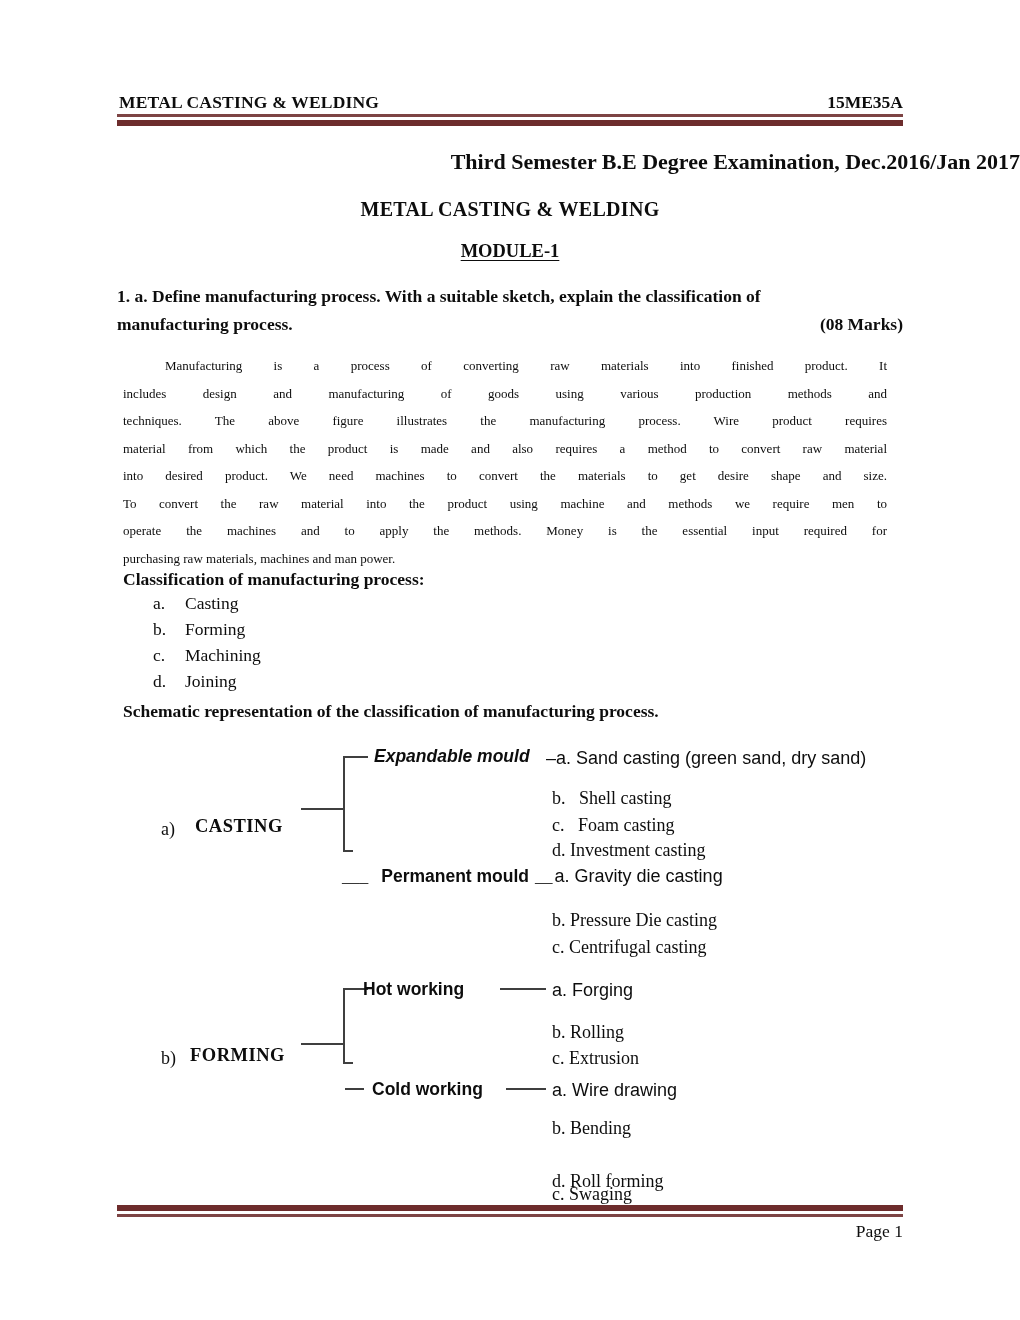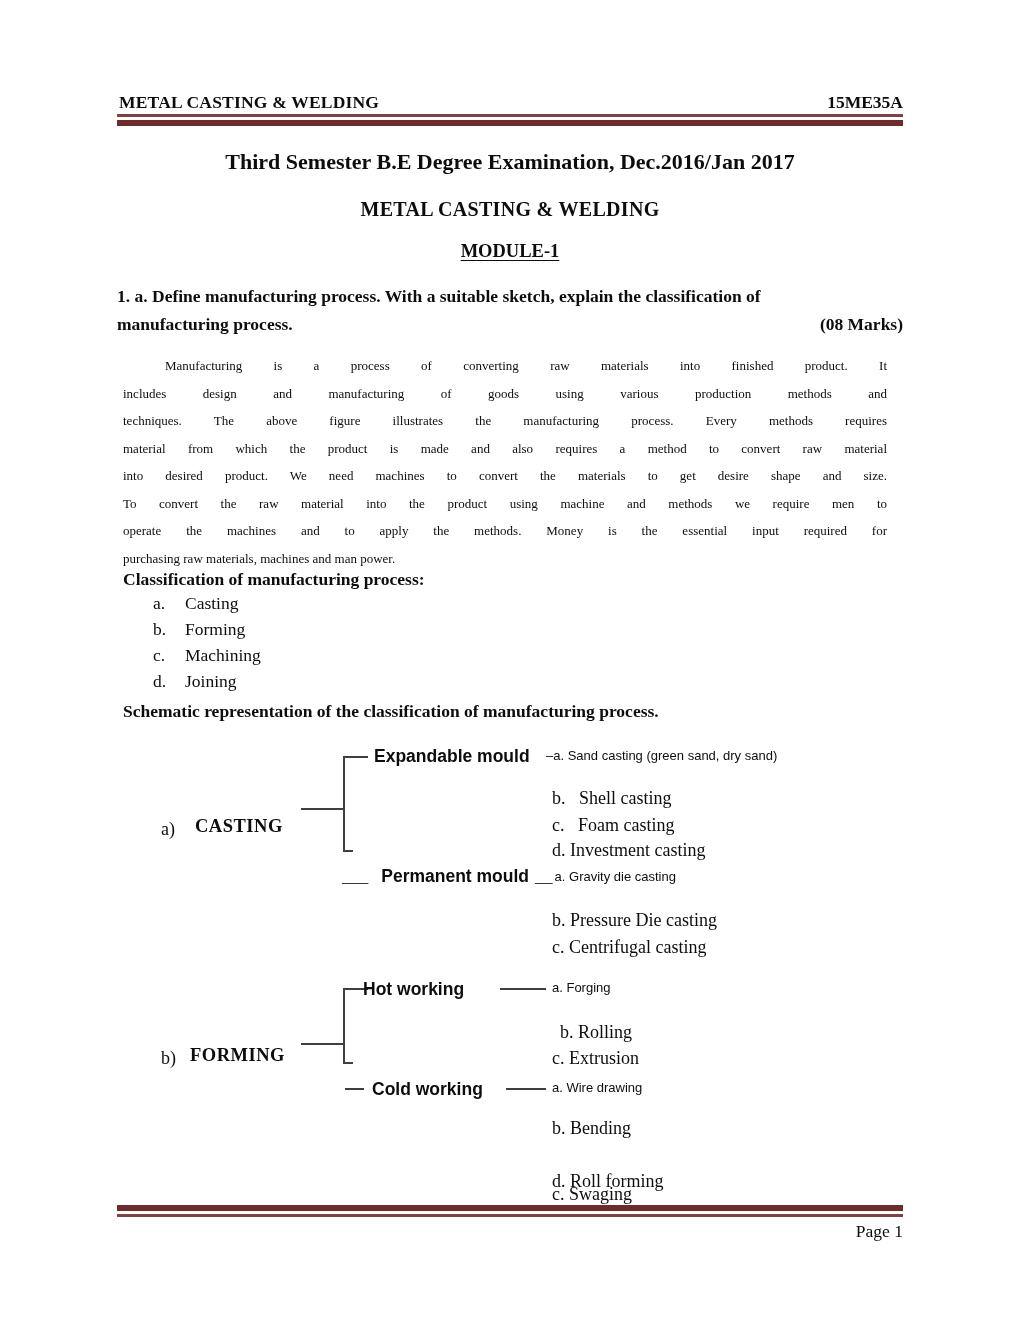--- a/index.html
+++ b/index.html
@@ -13,42 +13,42 @@
     margin:0 auto;
   }
   .abs{position:absolute;}
   
   .hdr-left{left:119px;top:92px;font-size:17.5px;font-weight:bold;letter-spacing:.2px;}
   .hdr-right{right:117px;top:92px;font-size:17.5px;font-weight:bold;}
   .rule{left:117px;width:786px;}
   .hdr-thin{top:114px;height:2.5px;background:var(--maroon-thin);}
   .hdr-thick{top:120px;height:6px;background:var(--maroon-thick);}
   
-  .title{left:0;top:149px;width:100%;text-align:center;font-size:22px;font-weight:bold;}
+  .title{left:0;top:149px;width:100%;text-align:right;font-size:22px;font-weight:bold;}
   .subject{left:0;top:198px;width:100%;text-align:center;font-size:20px;font-weight:bold;letter-spacing:.3px;}
   .module{left:0;top:241px;width:100%;text-align:center;font-size:18.5px;font-weight:bold;}
   .module span{text-decoration:underline;text-underline-offset:3px;}
   
   .q1{left:117px;top:286px;font-size:17.5px;font-weight:bold;}
   .q2row{left:117px;top:314px;width:786px;display:flex;justify-content:space-between;font-size:17.5px;font-weight:bold;}
   
   .para{left:123px;top:352px;width:764px;font-size:13px;line-height:27.5px;}
   .para-line{text-align:justify;text-align-last:justify;white-space:normal;}
   .para-line.first{text-indent:42px;}
   .para-line.last{text-align-last:left;}
   
   .cls-head{left:123px;top:569px;font-size:17.5px;font-weight:bold;}
   .list-row{left:153px;font-size:17.5px;display:flex;}
   .list-letter{width:32px;}
   
   .schem-head{left:123px;top:701px;font-size:17.5px;font-weight:bold;}
   
   .d-serif{font-family:"Liberation Serif",serif;font-size:18px;white-space:pre;}
   .d-sans-b{font-family:"Liberation Sans",sans-serif;font-size:17.5px;font-weight:bold;white-space:pre;}
-  .d-sans{font-family:"Liberation Sans",sans-serif;font-size:13px;white-space:pre;}
+  .d-sans{font-family:"Liberation Sans",sans-serif;font-size:18px;white-space:pre;}
   .d-cat{font-size:18.5px;font-weight:bold;letter-spacing:.5px;}
   .line{background:var(--line-gray);}
   .perm-row{display:flex;align-items:center;}
   .perm-row .u{font-family:"Liberation Serif",serif;font-size:17.5px;}
   
   .ftr-thick{top:1205px;height:6px;background:var(--maroon-thick);}
   .ftr-thin{top:1214px;height:2.5px;background:var(--maroon-thin);}
   .page-num{right:117px;top:1221px;font-size:17.5px;}
 </style>
 </head>
@@ -67,21 +67,21 @@
 
   <div class="abs q1">1. a. Define manufacturing process. With a suitable sketch, explain the classification of</div>
   <div class="abs q2row">
     <span>manufacturing process.</span>
     <span>(08 Marks)</span>
   </div>
 
   <div class="abs para">
     <div class="para-line first">Manufacturing is a process of converting raw materials into finished product. It</div>
     <div class="para-line">includes design and manufacturing of goods using various production methods and</div>
-    <div class="para-line">techniques. The above figure illustrates the manufacturing process. Every methods requires</div>
+    <div class="para-line">techniques. The above figure illustrates the manufacturing process. Wire product requires</div>
     <div class="para-line">material from which the product is made and also requires a method to convert raw material</div>
     <div class="para-line">into desired product. We need machines to convert the materials to get desire shape and size.</div>
     <div class="para-line">To convert the raw material into the product using machine and methods we require men to</div>
     <div class="para-line">operate the machines and to apply the methods. Money is the essential input required for</div>
     <div class="para-line last">purchasing raw materials, machines and man power.</div>
   </div>
 
   <div class="abs cls-head">Classification of manufacturing process:</div>
   <div class="abs list-row" style="top:593px;">
     <span class="list-letter">a.</span>
@@ -103,21 +103,21 @@
   <div class="abs schem-head">Schematic representation of the classification of manufacturing process.</div>
 
   <div class="abs d-serif" style="left:161px;top:819px;">a)</div>
   <div class="abs d-serif d-cat" style="left:195px;top:816px;">CASTING</div>
 
   <div class="abs line" style="left:301px;top:808px;width:43px;height:2px;"></div>
   <div class="abs line" style="left:343px;top:756px;width:2px;height:96px;"></div>
   <div class="abs line" style="left:345px;top:756px;width:23px;height:2px;"></div>
   <div class="abs line" style="left:345px;top:850px;width:8px;height:2px;"></div>
 
-  <div class="abs d-sans-b" style="left:374px;top:746px;">Expandable mould</div>
+  <div class="abs d-sans-b" style="left:374px;top:746px;font-style:italic;">Expandable mould</div>
   <div class="abs d-sans" style="left:546px;top:748px;">–a. Sand casting (green sand, dry sand)</div>
   <div class="abs d-serif" style="left:552px;top:788px;">b.   Shell casting</div>
   <div class="abs d-serif" style="left:552px;top:815px;">c.   Foam casting</div>
   <div class="abs d-serif" style="left:552px;top:840px;">d. Investment casting</div>
 
   <div class="abs perm-row" style="left:342px;top:866px;">
     <span class="u">___</span>
     <span class="d-sans-b" style="margin:0 6px 0 13px;">Permanent mould</span>
     <span class="u">__</span>
     <span class="d-sans" style="margin-left:2px;">a. Gravity die casting</span>
@@ -129,21 +129,21 @@
   <div class="abs d-serif d-cat" style="left:190px;top:1045px;">FORMING</div>
 
   <div class="abs line" style="left:301px;top:1043px;width:43px;height:2px;"></div>
   <div class="abs line" style="left:343px;top:988px;width:2px;height:76px;"></div>
   <div class="abs line" style="left:345px;top:988px;width:23px;height:2px;"></div>
   <div class="abs line" style="left:345px;top:1062px;width:8px;height:2px;"></div>
 
   <div class="abs d-sans-b" style="left:363px;top:979px;">Hot working</div>
   <div class="abs line" style="left:500px;top:988px;width:46px;height:2px;"></div>
   <div class="abs d-sans" style="left:552px;top:980px;">a. Forging</div>
-  <div class="abs d-serif" style="left:552px;top:1022px;margin-left:8px;">b. Rolling</div>
+  <div class="abs d-serif" style="left:552px;top:1022px;">b. Rolling</div>
   <div class="abs d-serif" style="left:552px;top:1048px;">c. Extrusion</div>
 
   <div class="abs line" style="left:345px;top:1088px;width:19px;height:2px;"></div>
   <div class="abs d-sans-b" style="left:372px;top:1079px;">Cold working</div>
   <div class="abs line" style="left:506px;top:1088px;width:40px;height:2px;"></div>
   <div class="abs d-sans" style="left:552px;top:1080px;">a. Wire drawing</div>
   <div class="abs d-serif" style="left:552px;top:1118px;">b. Bending</div>
   <div class="abs d-serif" style="left:552px;top:1184px;">c. Swaging</div>
   <div class="abs d-serif" style="left:552px;top:1171px;">d. Roll forming</div>
 

